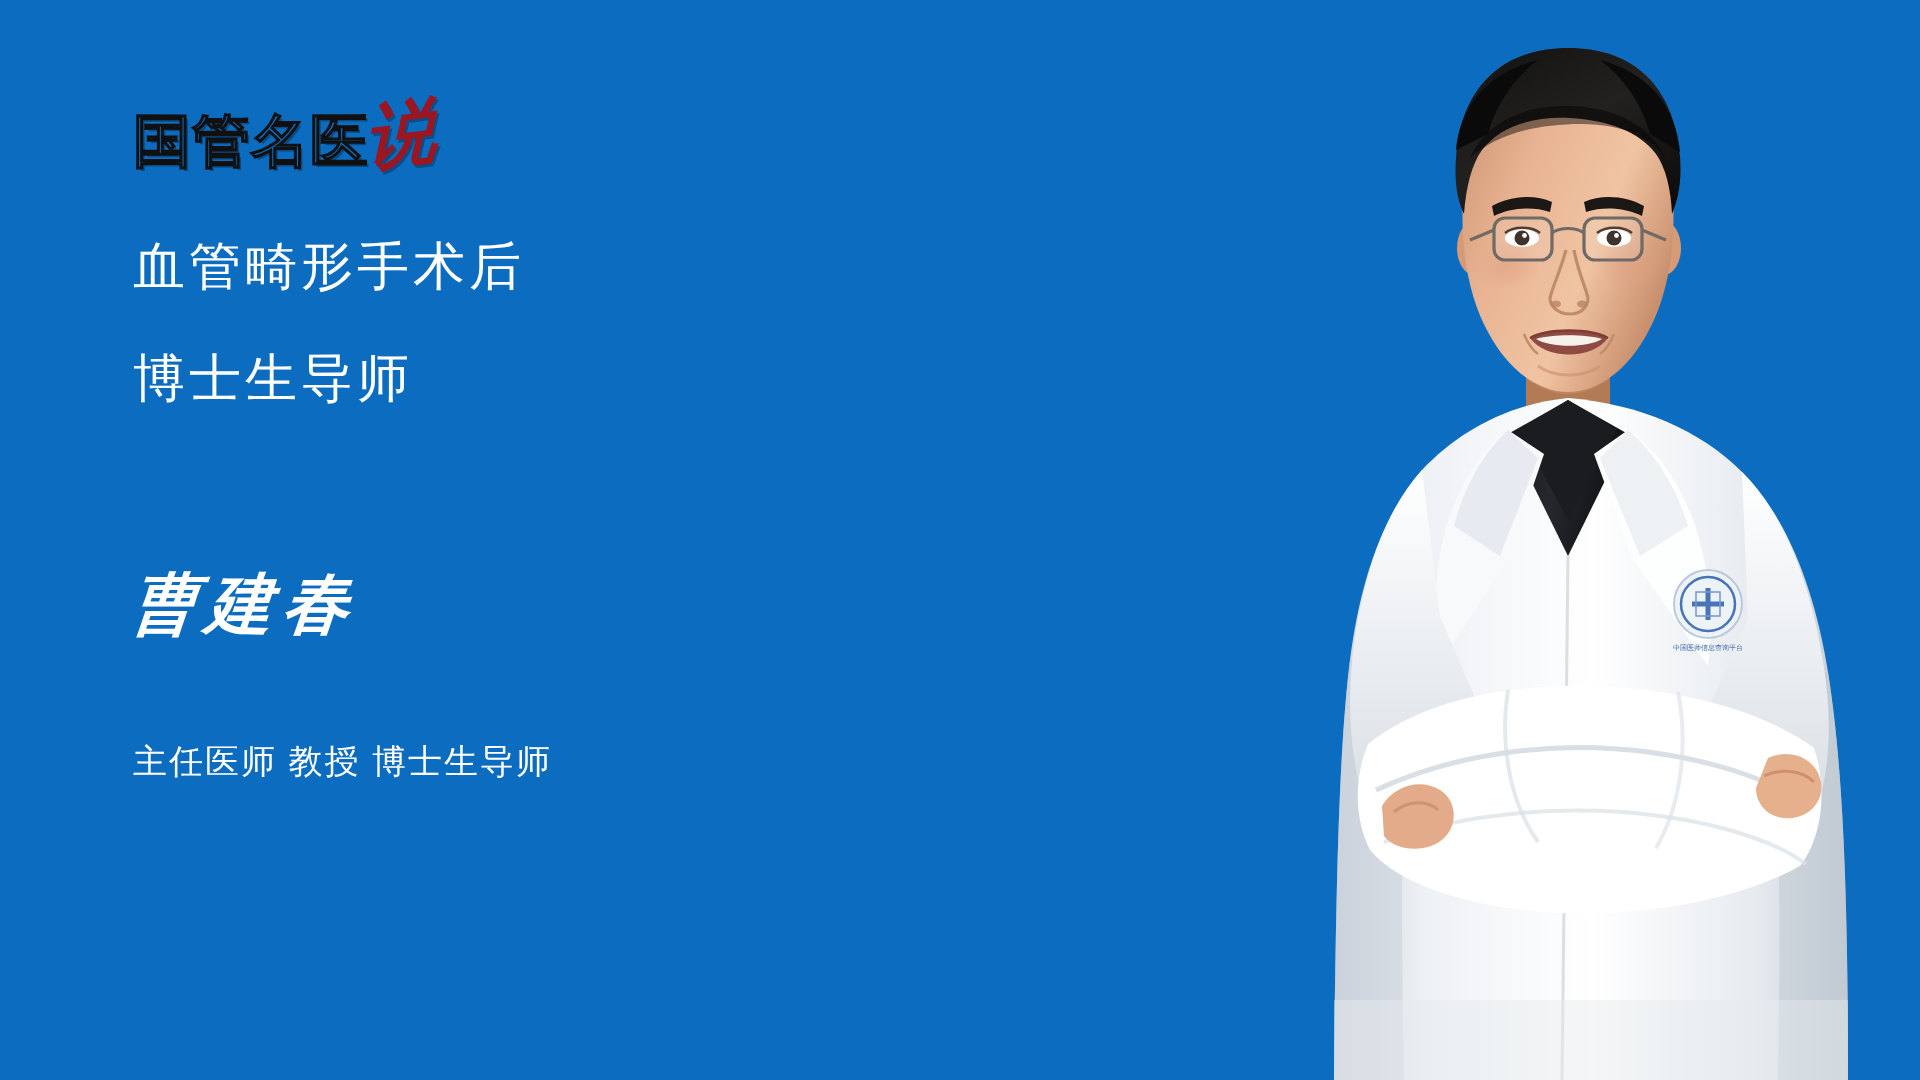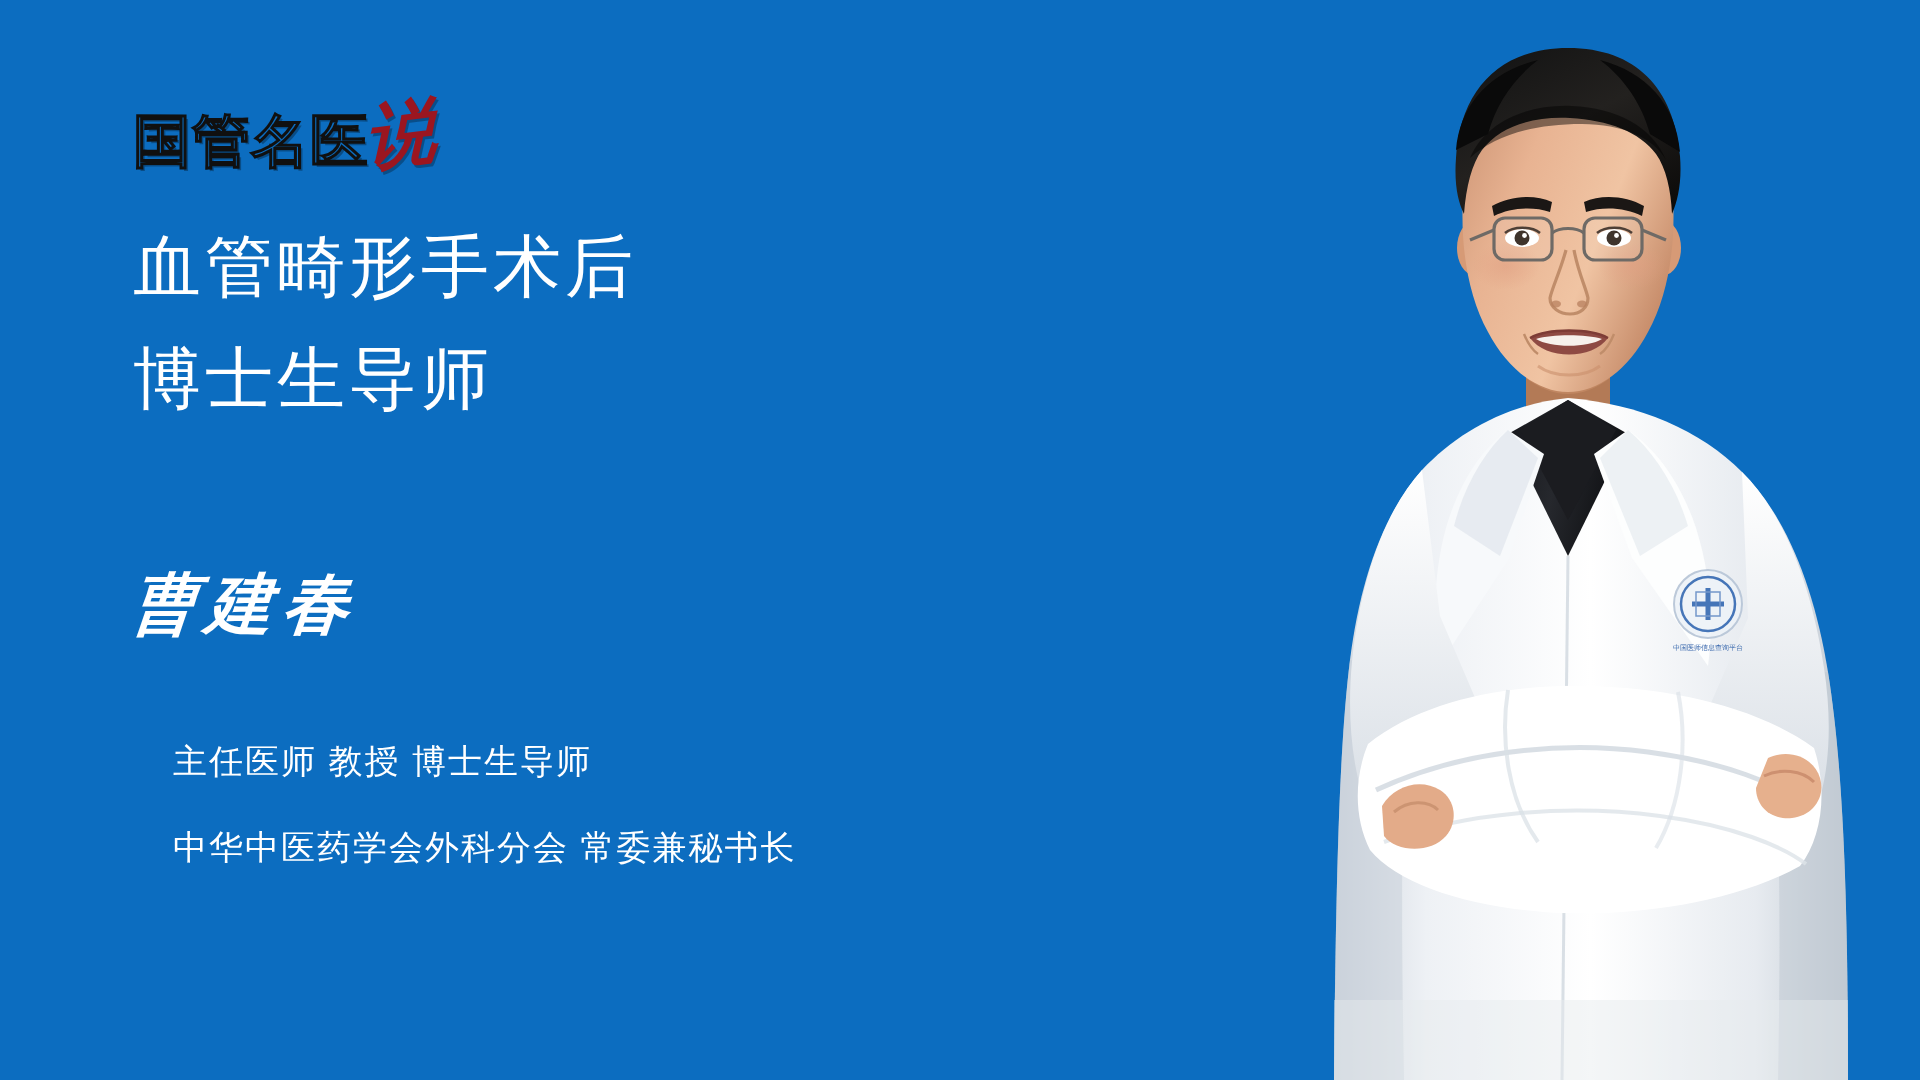--- a/index.html
+++ b/index.html
@@ -64,21 +64,21 @@
   }
 
   
   .headline {
     position: absolute;
     left: 133px;
     top: 210px;
     width: 760px;
   }
   .headline-line {
-    font-size: 68px;
+    font-size: 52px;
     line-height: 112px;
     font-weight: 400;
     color: #ffffff;
     letter-spacing: 4px;
     white-space: nowrap;
   }
 
   
   .doctor-name {
     position: absolute;
@@ -94,21 +94,20 @@
     transform: skewX(-5deg);
     white-space: nowrap;
   }
 
   
   .credentials {
     position: absolute;
     left: 133px;
     top: 718px;
     width: 950px;
-    margin-left: 40px;
   }
   .credential-line {
     font-size: 34px;
     line-height: 86px;
     font-weight: 400;
     color: #ffffff;
     letter-spacing: 2px;
     white-space: nowrap;
   }
 
@@ -143,21 +142,20 @@
 
   <div class="headline">
     <div class="headline-line">血管畸形手术后</div>
     <div class="headline-line">博士生导师</div>
   </div>
 
   <div class="doctor-name">曹建春</div>
 
   <div class="credentials">
     <div class="credential-line">主任医师  教授  博士生导师</div>
-    <div class="credential-line">中华中医药学会外科分会  常委兼秘书长</div>
   </div>
 
   <div class="portrait">
     <svg viewBox="0 0 760 1080" preserveAspectRatio="xMidYMax meet" aria-hidden="true">
       <defs>
         <linearGradient id="coatGrad" x1="0" y1="0" x2="1" y2="0">
           <stop offset="0%" stop-color="#cfd6de"></stop>
           <stop offset="18%" stop-color="#eef1f5"></stop>
           <stop offset="50%" stop-color="#ffffff"></stop>
           <stop offset="82%" stop-color="#e7ebf0"></stop>

